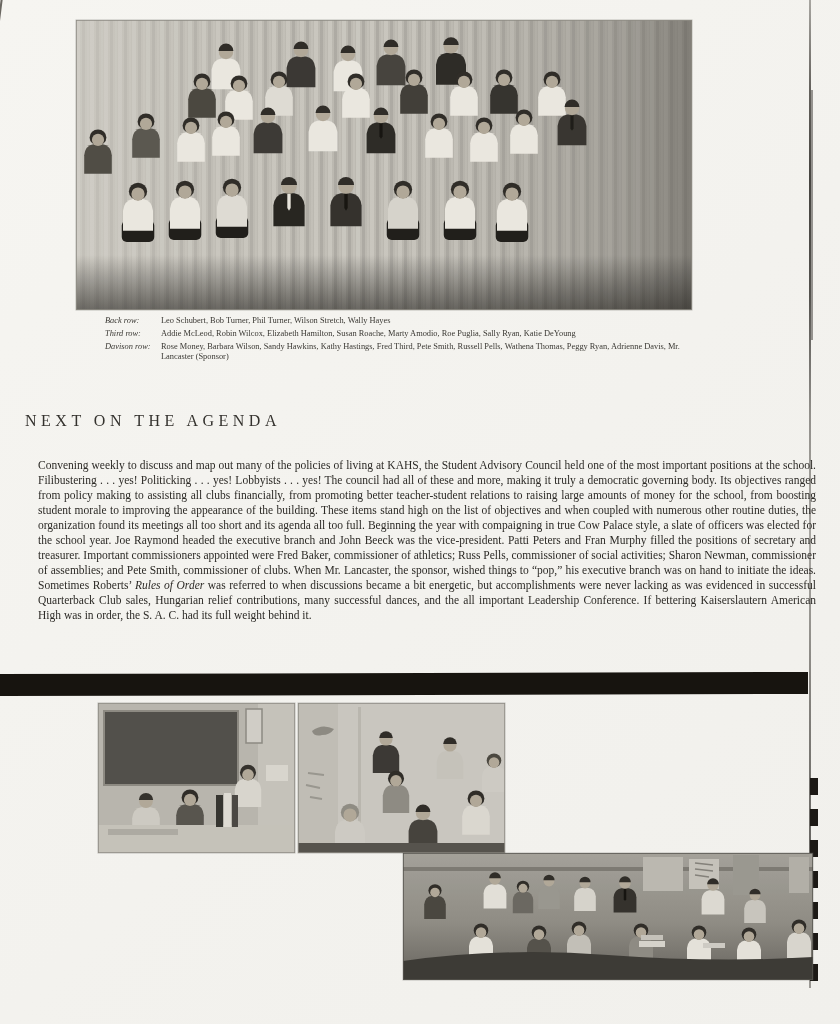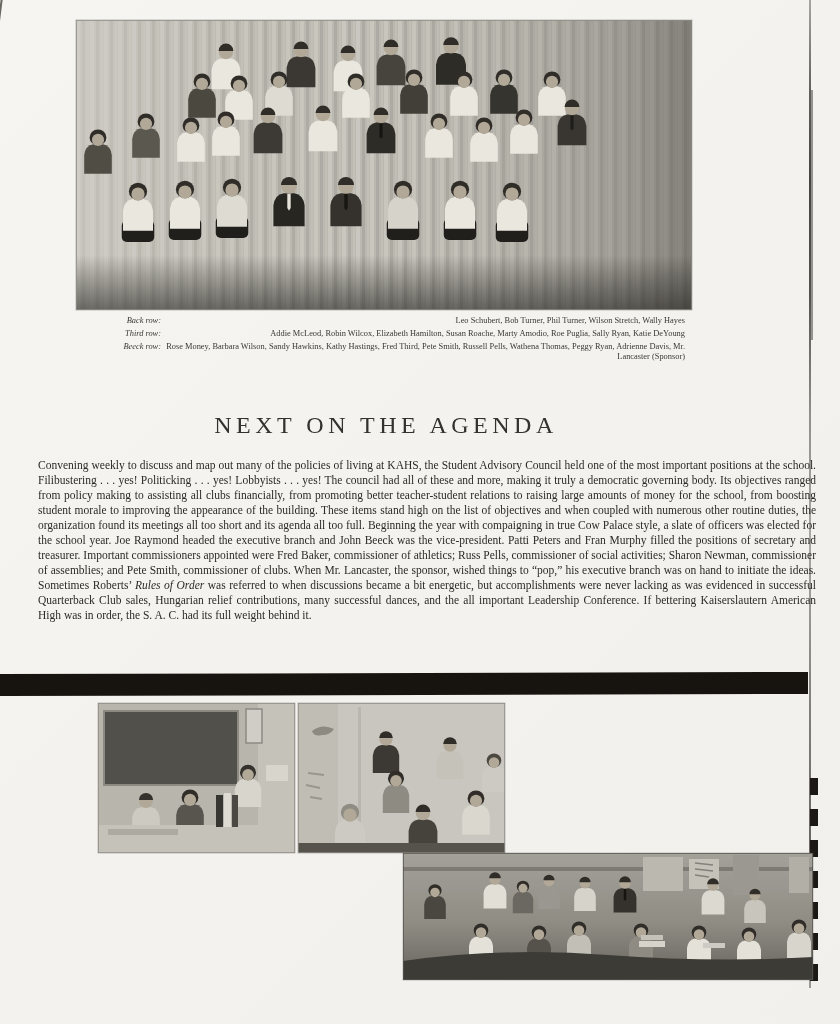--- a/index.html
+++ b/index.html
@@ -17,27 +17,27 @@
     background:linear-gradient(to bottom,
       rgba(75,72,66,.45) 0%,rgba(52,49,44,.75) 9%,rgba(40,38,34,.85) 18%,
       rgba(44,42,38,.8) 30%,rgba(66,63,58,.55) 42%,rgba(80,77,71,.45) 55%,
       rgba(60,57,52,.6) 70%,rgba(48,46,42,.7) 85%,rgba(70,67,61,.5) 100%);}
   .edge-line2{left:811px;top:90px;width:2px;height:250px;background:rgba(55,52,47,.5);}
   .edge-dashes{left:810px;top:778px;width:8px;height:206px;
     background:repeating-linear-gradient(to bottom,#1c1915 0 17px,rgba(0,0,0,0) 17px 31px);}
 
   
   .main-photo{left:76px;top:20px;width:616px;height:290px;}
-  .captions{left:105px;top:316px;width:580px;font-size:8.4px;line-height:9.8px;color:#3a3833;text-align:right;}
+  .captions{left:105px;top:316px;width:580px;font-size:8.4px;line-height:9.8px;color:#3a3833;}
   .cap-row{display:flex;margin-bottom:3.2px;}
   .cap-label{flex:0 0 56px;font-style:italic;}
   .cap-names{flex:1;}
   .page-heading{
-    left:25px;top:412px;width:722px;text-align:center;
-    font-size:24px;letter-spacing:4.5px;font-weight:400;color:#34322e;
+    left:25px;top:412px;width:722px;
+    font-size:16px;letter-spacing:4.5px;font-weight:400;color:#34322e;
     font-family:"Liberation Serif","DejaVu Serif",serif;margin:0;
   }
   .article{
     left:25px;top:445px;width:778px;margin:13px;
     font-size:11.5px;line-height:15px;text-align:justify;color:#2c2a26;
   }
   .article .italic{font-style:italic;}
   .divider-bar{left:0;top:673px;width:808px;height:22px;background:#17140f;transform:rotate(-.15deg);}
   .photo-mid-left{left:98px;top:703px;width:197px;height:150px;}
   .photo-mid-right{left:298px;top:703px;width:207px;height:150px;}
@@ -191,21 +191,21 @@
 <div class="abs captions">
   <div class="cap-row">
     <span class="cap-label">Back row:</span>
     <span class="cap-names">Leo Schubert, Bob Turner, Phil Turner, Wilson Stretch, Wally Hayes</span>
   </div>
   <div class="cap-row">
     <span class="cap-label">Third row:</span>
     <span class="cap-names">Addie McLeod, Robin Wilcox, Elizabeth Hamilton, Susan Roache, Marty Amodio, Roe Puglia, Sally Ryan, Katie DeYoung</span>
   </div>
   <div class="cap-row">
-    <span class="cap-label">Beeck row:</span>
+    <span class="cap-label">Davison row:</span>
     <span class="cap-names">Rose Money, Barbara Wilson, Sandy Hawkins, Kathy Hastings, Fred Third, Pete Smith, Russell Pells, Wathena Thomas, Peggy Ryan, Adrienne Davis, Mr. Lancaster (Sponsor)</span>
   </div>
 </div>
 
 <h1 class="abs page-heading">NEXT ON THE AGENDA</h1>
 
 <p class="abs article"><span>Convening weekly to discuss and map out many of the policies of living at KAHS, the Student Advisory Council held one of the most important positions at the school. Filibustering . . . yes! Politicking . . . yes! Lobbyists . . . yes! The council had all of these and more, making it truly a democratic governing body. Its objectives ranged from policy making to assisting all clubs financially, from promoting better teacher-student relations to raising large amounts of money for the school, from boosting student morale to improving the appearance of the building. These items stand high on the list of objectives and when coupled with numerous other routine duties, the organization found its meetings all too short and its agenda all too full. Beginning the year with compaigning in true Cow Palace style, a slate of officers was elected for the school year. Joe Raymond headed the executive branch and John Beeck was the vice-president. Patti Peters and Fran Murphy filled the positions of secretary and treasurer. Important commissioners appointed were Fred Baker, commissioner of athletics; Russ Pells, commissioner of social activities; Sharon Newman, commissioner of assemblies; and Pete Smith, commissioner of clubs. When Mr. Lancaster, the sponsor, wished things to “pop,” his executive branch was on hand to initiate the ideas. Sometimes Roberts’ </span><span class="italic">Rules of Order</span><span> was referred to when discussions became a bit energetic, but accomplishments were never lacking as was evidenced in successful Quarterback Club sales, Hungarian relief contributions, many successful dances, and the all important Leadership Conference. If bettering Kaiserslautern American High was in order, the S. A. C. had its full weight behind it.</span></p>
 
 <div class="abs divider-bar"></div>
 

